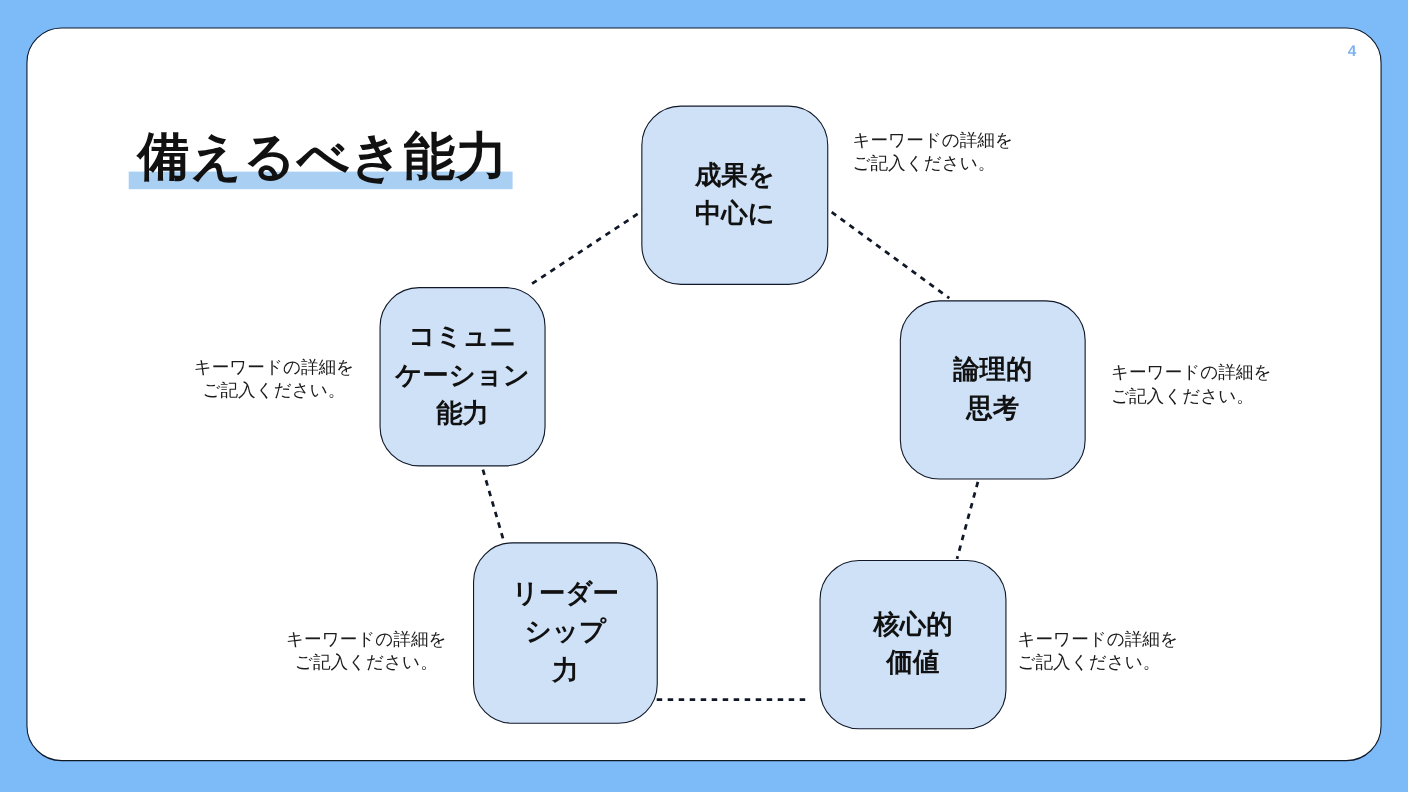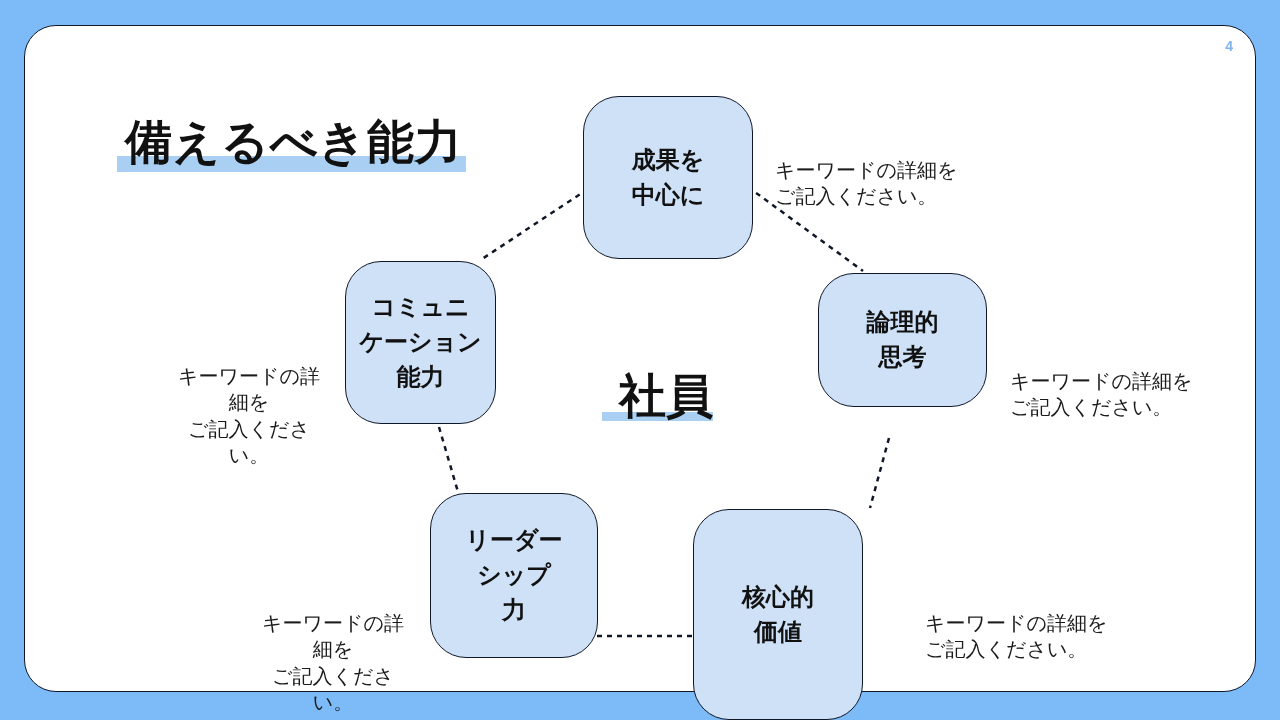--- a/index.html
+++ b/index.html
@@ -26,26 +26,26 @@
   .node{
     position:absolute;display:flex;align-items:center;justify-content:center;
     background:var(--node-fill);border:1.8px solid var(--node-border);border-radius:36px;
   }
   .node-label{
     font-size:24px;font-weight:bold;color:var(--text);text-align:center;
     line-height:1.45;white-space:pre-line;
   }
   .node-top{left:558px;top:70px;width:170px;height:163px;}
   .node-left{left:320px;top:235px;width:151px;height:163px;}
-  .node-right{left:793px;top:247px;width:169px;height:134px;}
+  .node-right{left:793px;top:247px;width:169px;height:163px;}
   .node-bottom-left{left:405px;top:467px;width:168px;height:165px;}
-  .node-bottom-right{left:668px;top:483px;width:170px;height:211px;}
+  .node-bottom-right{left:720px;top:483px;width:170px;height:154px;}
   .caption{
-    position:absolute;font-size:20px;color:var(--caption-text);
-    line-height:1.32;white-space:pre-line;margin-top:39px;
+    position:absolute;font-size:16px;color:var(--caption-text);
+    line-height:1.32;white-space:pre-line;
   }
   .caption-top{left:750px;top:92px;text-align:left;}
   .caption-right{left:985px;top:303px;text-align:left;}
   .caption-left{left:148px;top:298px;width:152px;text-align:center;}
   .caption-bottom-left{left:232px;top:545px;width:152px;text-align:center;}
   .caption-bottom-right{left:900px;top:545px;text-align:left;}
   .connectors{position:absolute;left:0;top:0;width:1280px;height:720px;pointer-events:none;}
   .connector{stroke:var(--node-border);stroke-width:2.5;stroke-dasharray:5 5;fill:none;}
 </style>
 </head>
@@ -61,24 +61,20 @@
     </div>
 
     <svg class="connectors" viewBox="0 0 1280 720" xmlns="http://www.w3.org/2000/svg">
       <line class="connector" x1="563" y1="163" x2="457" y2="233"></line>
       <line class="connector" x1="723" y1="161" x2="838" y2="245"></line>
       <line class="connector" x1="414" y1="401" x2="438" y2="483"></line>
       <line class="connector" x1="864" y1="412" x2="845" y2="482"></line>
       <line class="connector" x1="572" y1="610" x2="708" y2="610"></line>
     </svg>
 
-    <div class="center-wrap">
-      <div class="center-highlight"></div>
-      <div class="center-text">社員</div>
-    </div>
 
     <div class="node node-top">
       <div class="node-label">成果を
 中心に</div>
     </div>
     <div class="node node-right">
       <div class="node-label">論理的
 思考</div>
     </div>
     <div class="node node-left">

